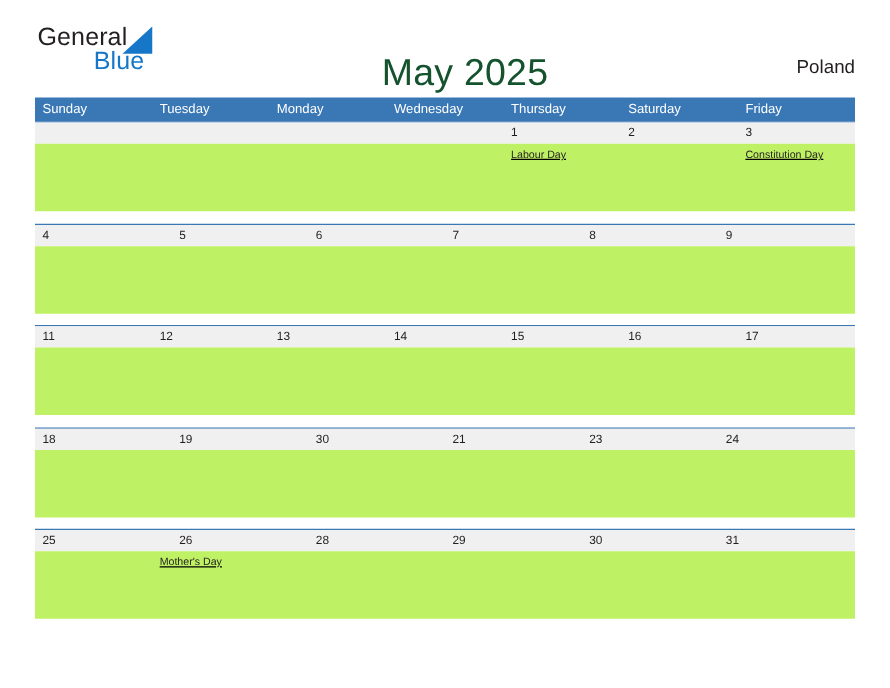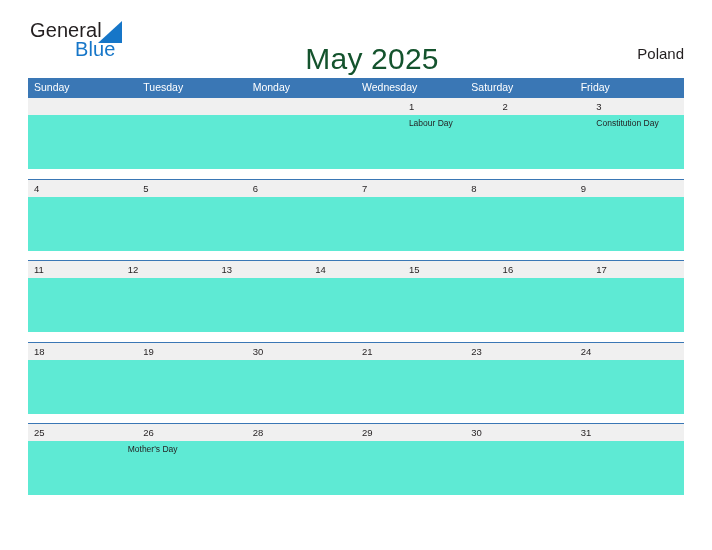--- a/index.html
+++ b/index.html
@@ -121,22 +121,23 @@
   .week-band .day-num {
     flex: 1 1 0;
     font-size: 9.5px;
     color: #231f20;
     line-height: 17px;
     padding-left: 6px;
     box-sizing: border-box;
   }
   .week-events {
     display: flex;
-    background: #5eead4;
+    background: #bef264;
     height: 54px;
+    text-decoration: underline;
   }
   .week-events .evt-cell {
     flex: 1 1 0;
     padding-left: 6px;
     padding-top: 3px;
     box-sizing: border-box;
   }
   .evt-label {
     font-size: 8.5px;
     color: #231f20;
@@ -164,20 +165,21 @@
   <div class="cal-country">Poland</div>
 </div>
 
 <div class="calendar">
 
   <div class="dow-row">
     <div class="dow-cell">Sunday</div>
     <div class="dow-cell">Tuesday</div>
     <div class="dow-cell">Monday</div>
     <div class="dow-cell">Wednesday</div>
+    <div class="dow-cell">Thursday</div>
     <div class="dow-cell">Saturday</div>
     <div class="dow-cell">Friday</div>
   </div>
 
   <div class="week-row">
     <div class="week-band">
       <div class="day-num"></div>
       <div class="day-num"></div>
       <div class="day-num"></div>
       <div class="day-num"></div>

